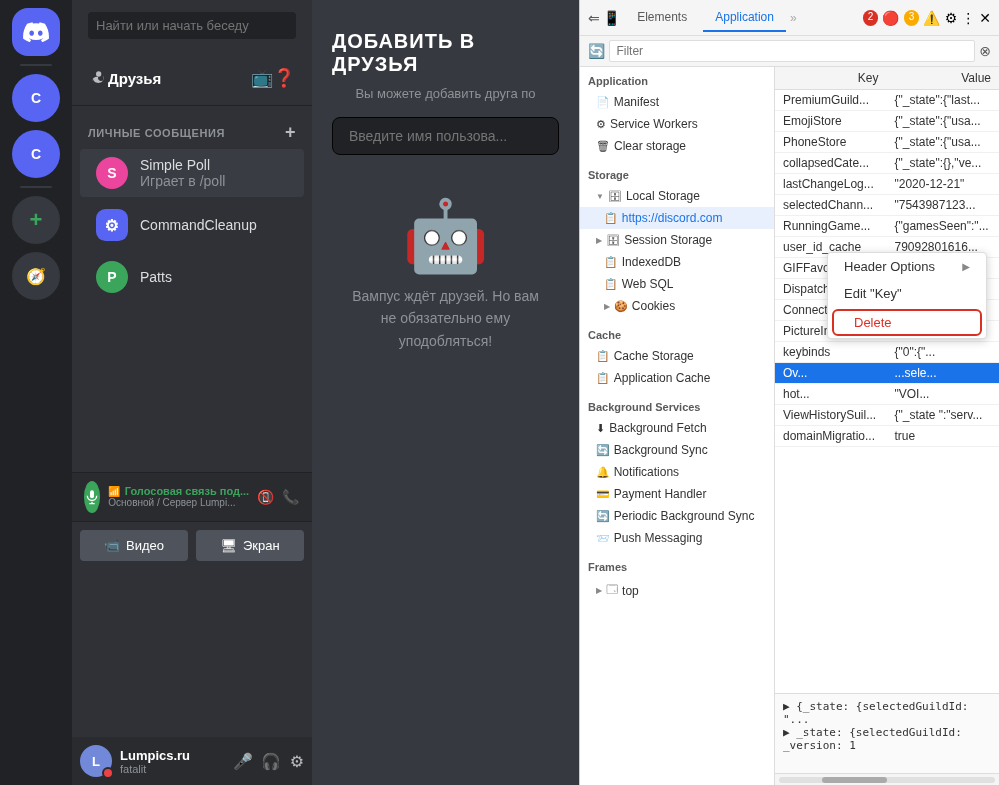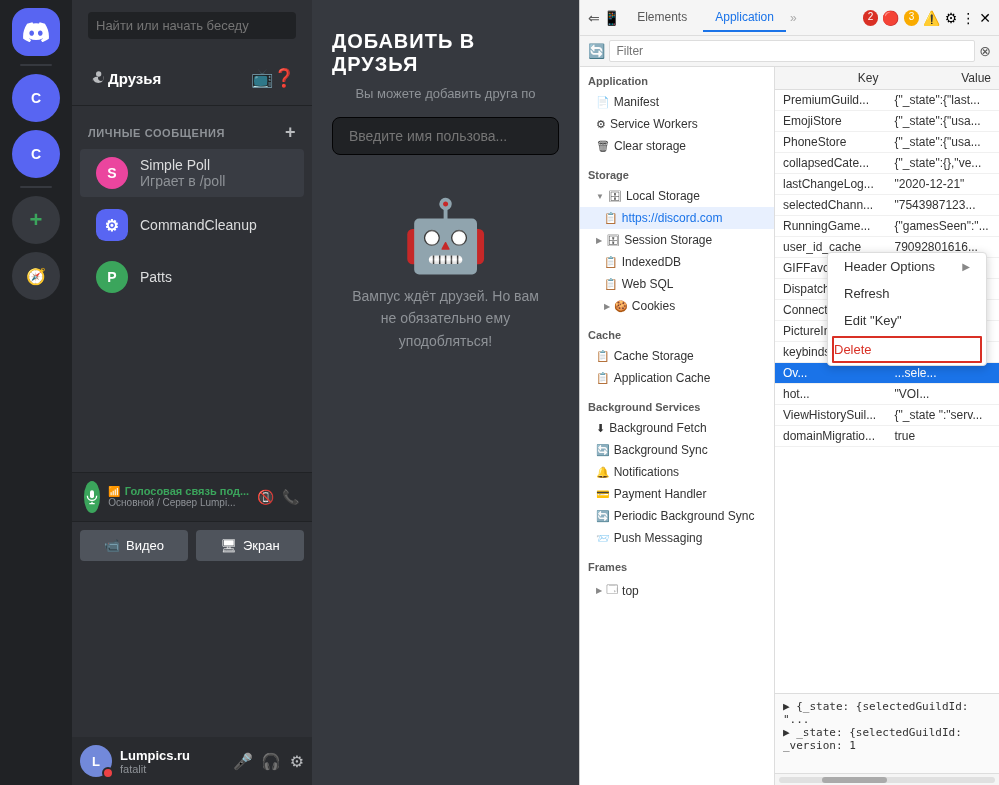--- a/index.html
+++ b/index.html
@@ -71,21 +71,21 @@
     .dt-table { flex: 1; overflow-y: auto; }
     .dt-table table { width: 100%; border-collapse: collapse; font-size: 12px; }
     .dt-table th { background: #f5f5f5; border-bottom: 1px solid #ddd; padding: 4px 8px; text-align: right; color: #333; font-weight: 500; position: sticky; top: 0; }
     .dt-table td { padding: 3px 8px; border-bottom: 1px solid #f0f0f0; color: #333; white-space: nowrap; overflow: hidden; text-overflow: ellipsis; max-width: 150px; }
     .dt-table tr.highlighted { background: #1a73e8; }
     .dt-table tr.highlighted td { color: #fff; }
 
     
     .context-menu { position: absolute; background: #fff; border: 1px solid #ddd; border-radius: 4px; box-shadow: 0 2px 10px rgba(0,0,0,0.2); z-index: 1000; min-width: 160px; font-size: 13px; }
     .context-menu-item { padding: 6px 16px; cursor: pointer; color: #333; display: flex; align-items: center; justify-content: space-between; }
-    .context-menu-item.delete { color: #d93025; border: 2px solid #d93025; border-radius: 1px; margin: 2px 4px; padding: 4px 0; align-items: flex-end; }
+    .context-menu-item.delete { color: #d93025; border: 2px solid #d93025; border-radius: 6px; margin: 2px 4px; padding: 4px 20px; align-items: flex-end; }
     .submenu-arrow { font-size: 10px; color: #888; }
 
     .dt-preview { height: 80px; border-top: 1px solid #ddd; padding: 6px 8px; font-family: monospace; font-size: 11px; color: #333; background: #fafafa; overflow: hidden; }
     .dt-scrollbar-h { height: 12px; background: #f5f5f5; border-top: 1px solid #ddd; display: flex; align-items: center; padding: 0 4px; }
     .dt-scrollbar-track { flex: 1; height: 6px; background: #e0e0e0; border-radius: 3px; position: relative; }
     .dt-scrollbar-thumb { position: absolute; left: 20%; width: 30%; height: 6px; background: #aaa; border-radius: 3px; }
   </style>
 </head>
 <body>
 
@@ -424,23 +424,20 @@
           </div>
         </div>
       </div>
 
       <div class="context-menu" style="position:absolute;top:185px;right:12px;z-index:100;">
         <div class="context-menu-item">
           <span>Header Options</span>
           <span class="submenu-arrow">▶</span>
         </div>
         <div class="context-menu-item">
-          <span>Refresh</span>
-        </div>
-        <div class="context-menu-item">
           <span>Edit "Key"</span>
         </div>
         <div class="context-menu-item delete">
           <span>Delete</span>
         </div>
       </div>
     </div>
   </div>
 </div>
 

